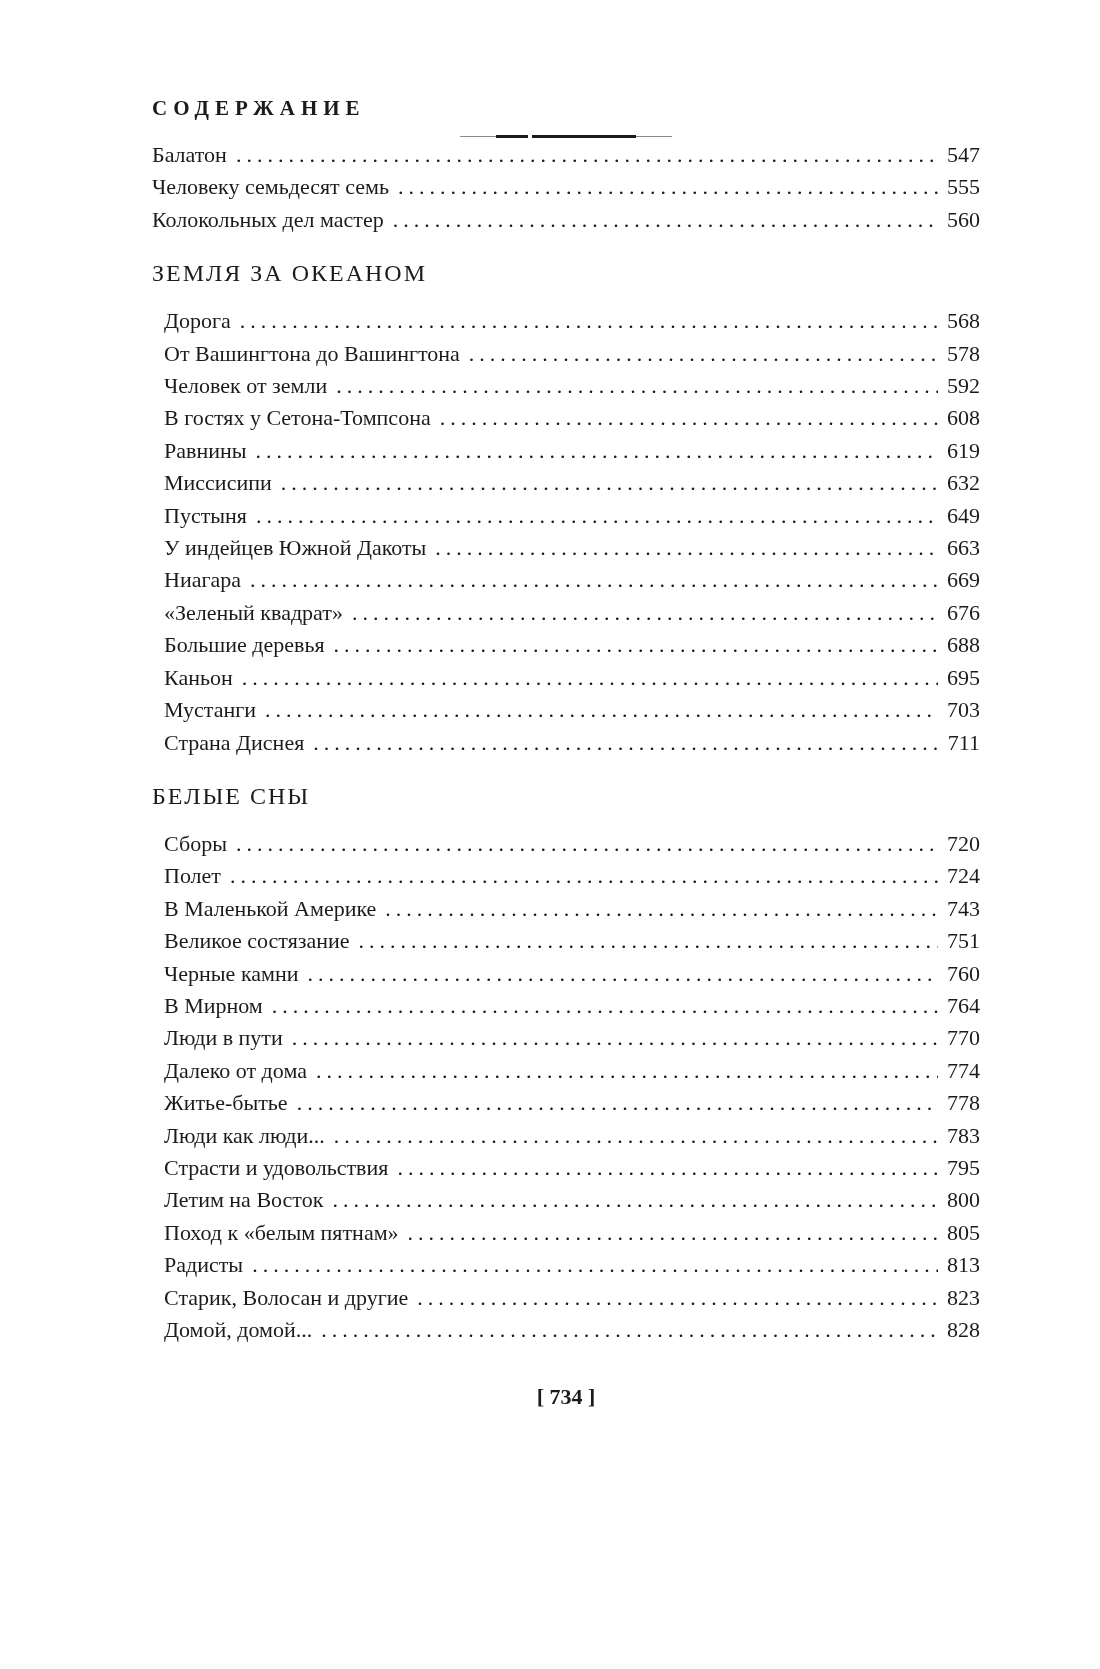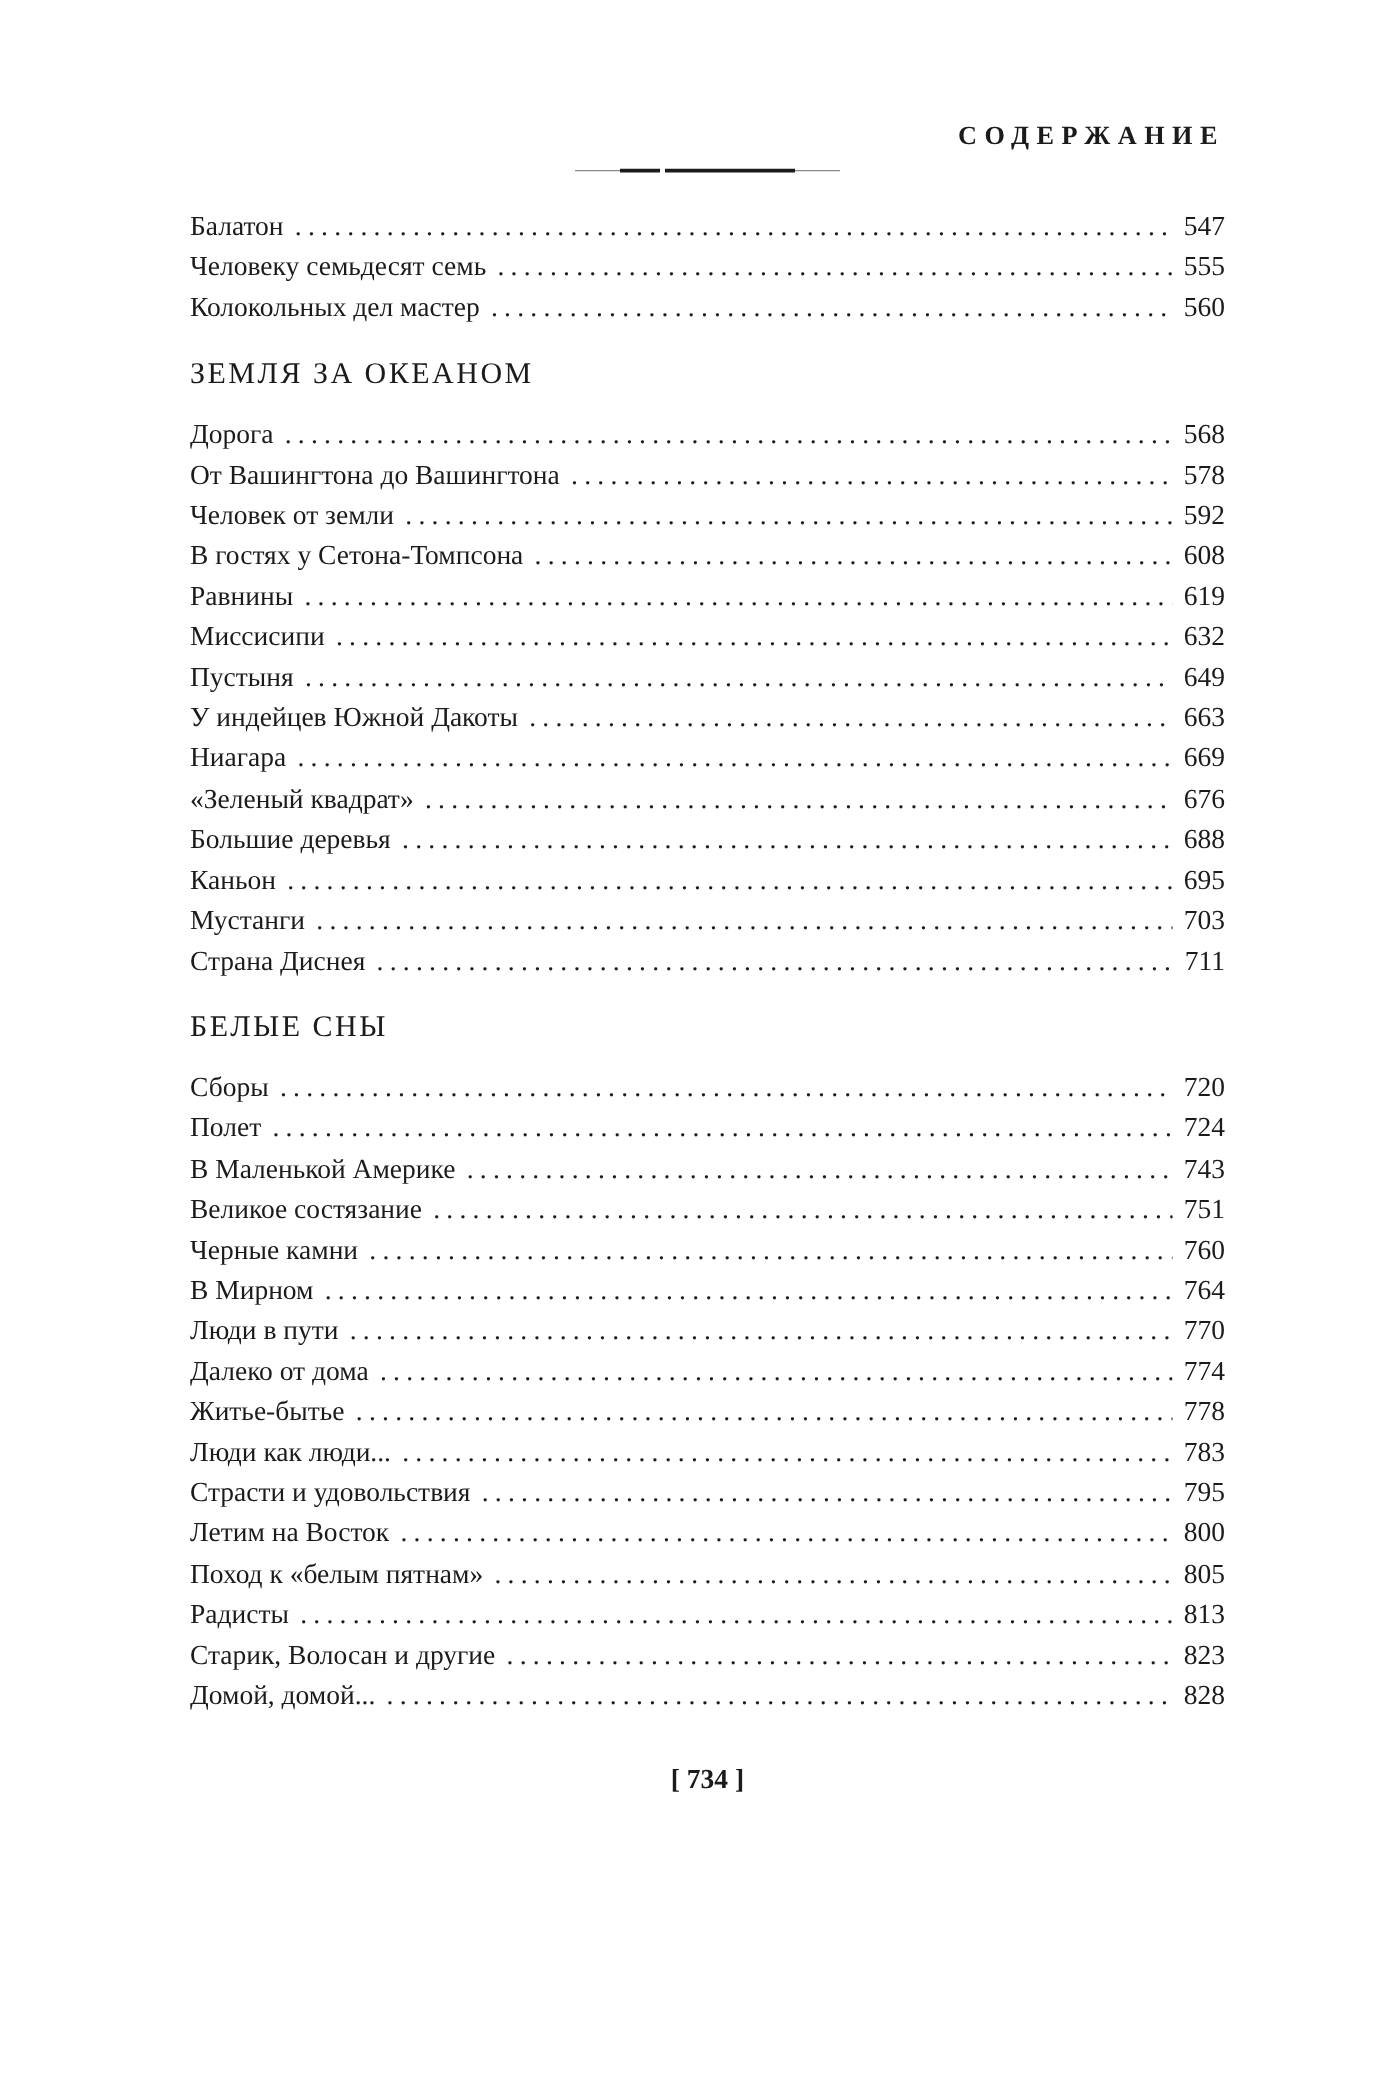--- a/index.html
+++ b/index.html
@@ -7,43 +7,43 @@
     width: 1100px; height: 1669px;
     background: #ffffff;
     font-family: "Liberation Serif", "DejaVu Serif", serif;
     color: #1b1b1b;
     overflow: hidden;
   }
   .page { width: 1100px; height: 1669px; position: relative; }
   .content { margin-left: 152px; width: 828px; padding-top: 96px; }
 
   .doc-title {
-    text-align: right;
+    text-align: left;
     font-size: 21px;
     font-weight: bold;
     letter-spacing: 6px;
     line-height: 24px;
   }
   .rule {
     position: relative;
     width: 212px; height: 5px;
     margin: 14px auto 0;
   }
   .rule .thin {
     position: absolute; left: 0; right: 0; top: 2px; height: 1px;
     background: #8a8a8a;
   }
   .rule .thick {
     position: absolute; left: 36px; top: 1px; width: 140px; height: 3px;
     background: linear-gradient(90deg, #1b1b1b 0px, #1b1b1b 32px, #ffffff 32px, #ffffff 36px, #1b1b1b 36px, #1b1b1b 140px);
   }
 
   .entries { }
-  .entries-first { margin-top: 26px; }
-  .after-heading { margin-top: 17px; }
+  .entries-first { }
+  .after-heading { margin-top: 17px; margin-left: 12px; }
 
   .section-heading {
     margin-top: 22px;
     text-align: left;
     font-size: 24px;
     font-weight: normal;
     letter-spacing: 2px;
     line-height: 30px;
   }
 

